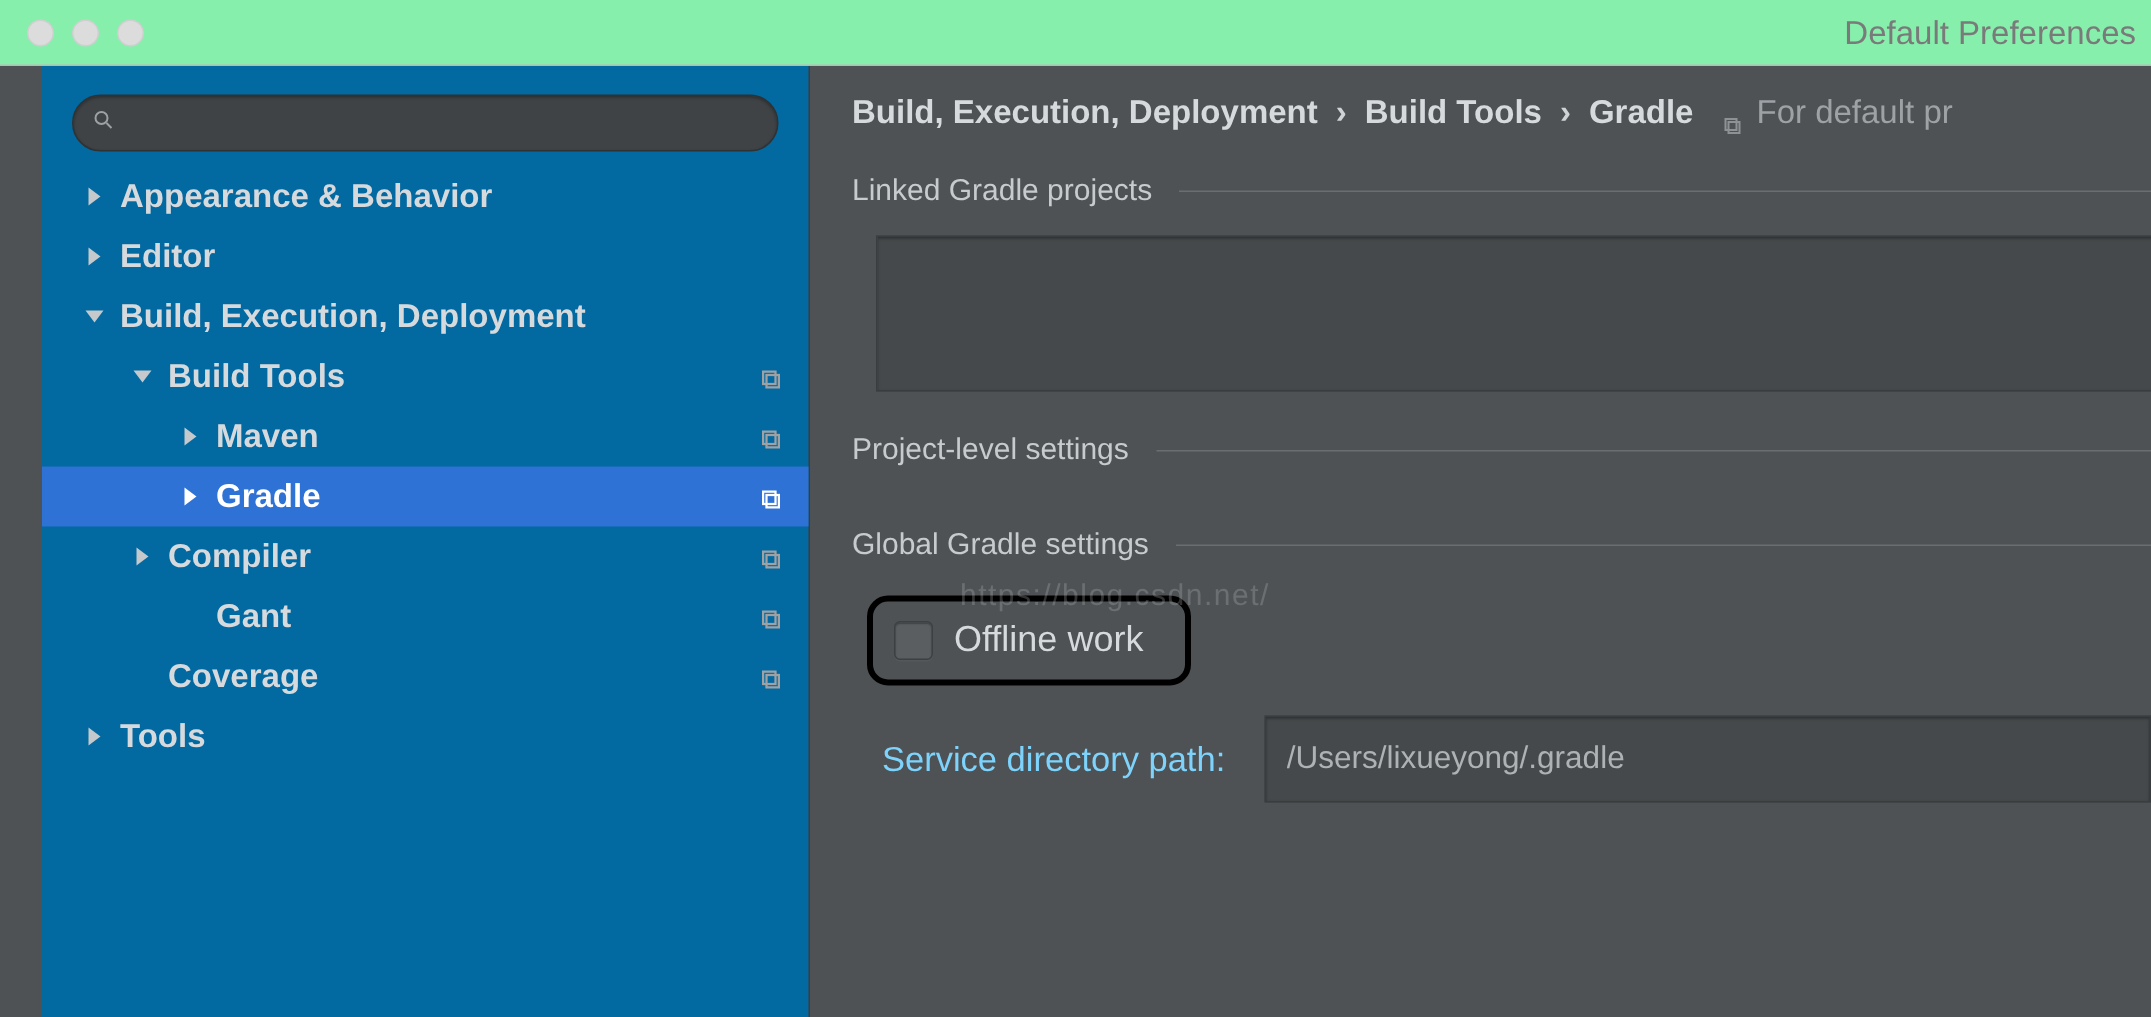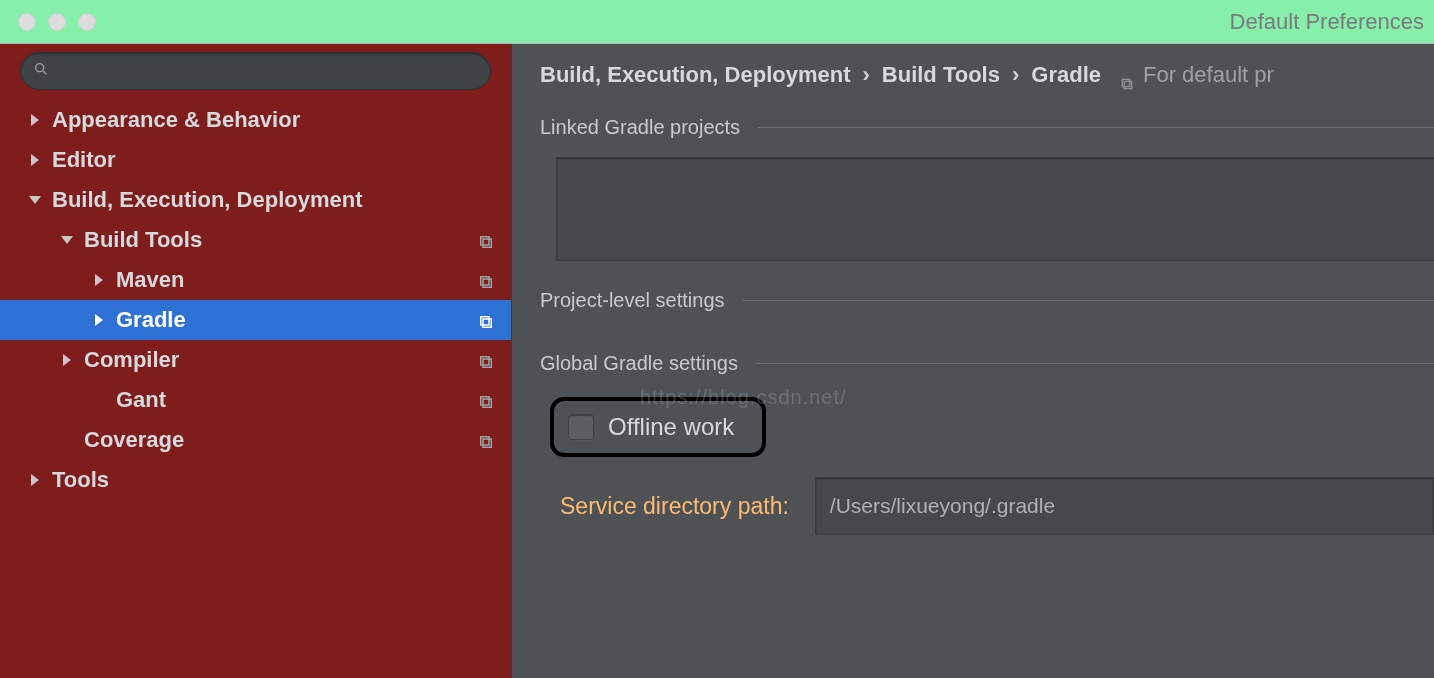--- a/index.html
+++ b/index.html
@@ -37,23 +37,24 @@
   
   .title-text { left: auto; right: 10px; transform: none; }
 
   
   .content {
     display: flex;
     height: calc(678px - 44px);
   }
   .sidebar {
     width: 512px;
-    background: #7f1d1d;
+    background: #0369a1;
     border-right: 1px solid #3a3d3f;
-    padding-top: 8px;
+    padding-top: 19px;
+    margin-left: 28px;
   }
   .main {
     flex: 1;
     background: #4e5254;
     padding: 18px 0 0 28px;
     overflow: hidden;
   }
 
   
   .search-wrap { padding: 0 20px 10px 20px; }
@@ -180,21 +181,21 @@
     border-radius: 4px;
     box-shadow: inset 0 1px 1px rgba(0,0,0,.3), 0 1px 0 rgba(255,255,255,.04);
   }
   .offline-label { font-size: 24px; color: #d6dadd; }
 
   .form-row {
     display: flex; align-items: center; gap: 26px;
     margin-top: 20px;
     margin-left: 20px;
   }
-  .form-label { font-size: 23px; color: #fdba74; }
+  .form-label { font-size: 23px; color: #7dd3fc; }
   .text-input {
     flex: 1;
     height: 58px;
     background: #45494b;
     border: 1px solid #3a3d3f;
     box-shadow: inset 0 1px 2px rgba(0,0,0,.35);
     color: #aeb2b5;
     font-size: 21px;
     padding: 0 14px;
     outline: none;

